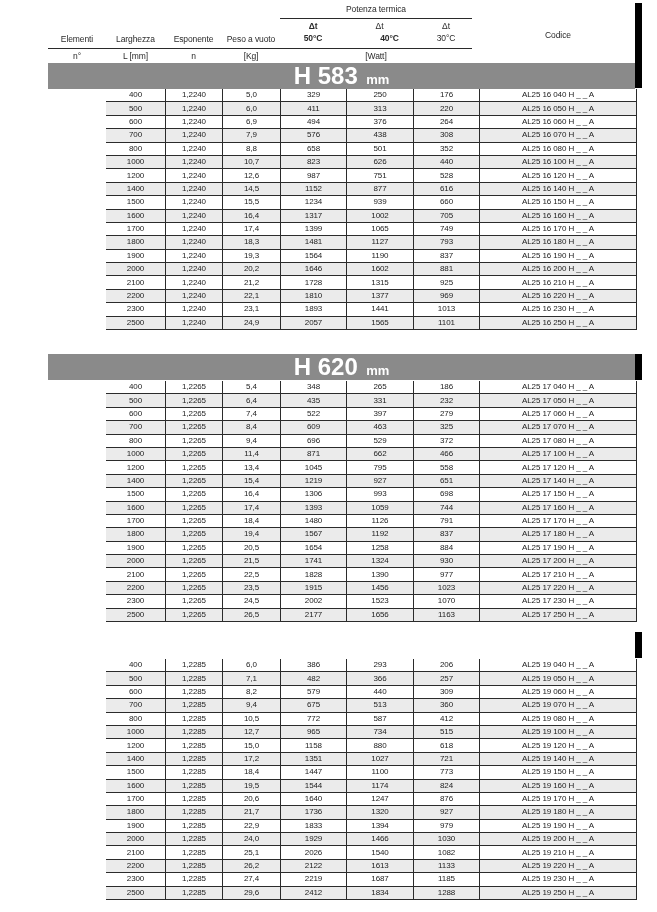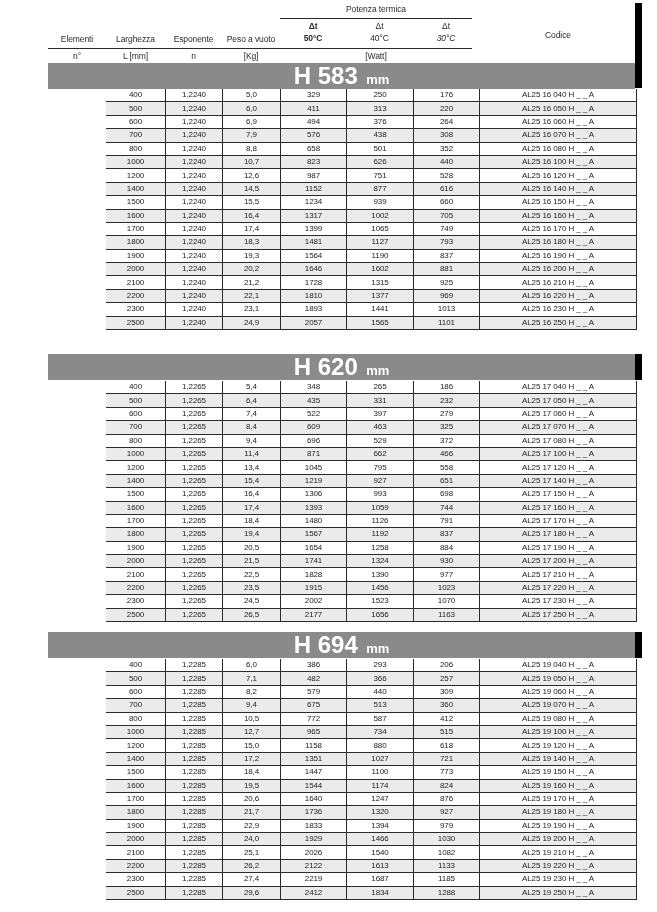--- a/index.html
+++ b/index.html
@@ -14,22 +14,22 @@
   .bold{font-weight:bold;}
   .hline{position:absolute;height:0;border-top:1.2px solid #2a2a2a;}
   .line-potenza{left:265px;top:18px;width:192px;}
   .line-mid{left:33px;top:48px;width:424px;}
   .potenza{left:265px;top:4px;width:192px;}
   .c-el1{left:33px;top:34px;width:58px;}   .c-el2{left:33px;top:51px;width:58px;}
   .c-lar1{left:91px;top:34px;width:59px;}  .c-lar2{left:91px;top:51px;width:59px;}
   .c-esp1{left:150px;top:34px;width:57px;} .c-esp2{left:150px;top:51px;width:57px;}
   .c-pes1{left:207px;top:34px;width:58px;} .c-pes2{left:207px;top:51px;width:58px;}
   .c-d50a{left:265px;top:21px;width:66px;} .c-d50b{left:265px;top:33px;width:66px;}
-  .c-d40a{left:331px;top:21px;width:67px;} .c-d40b{left:331px;top:33px;width:67px;}
-  .c-d30a{left:398px;top:21px;width:66px;} .c-d30b{left:398px;top:33px;width:66px;font-style:italic;}
+  .c-d40a{left:331px;top:21px;width:67px;} .c-d40b{left:341px;top:33px;width:67px;font-weight:bold;}
+  .c-d30a{left:398px;top:21px;width:66px;} .c-d30b{left:398px;top:33px;width:66px;}
   .c-watt{left:265px;top:51px;width:192px;}
   .c-cod{left:464px;top:30px;width:158px;}
   
   .marker{position:absolute;left:620px;width:7px;background:var(--marker,#000);}
   .marker-top{top:3px;height:85px;}
   .marker-s1{top:354px;height:26px;}
   .marker-s2{top:632px;height:26px;}
   
   .secbar{
     position:absolute;left:33px;width:587px;height:26px;background:var(--bar,#8a8a8a);
@@ -431,24 +431,20 @@
         <div class="cell c0">2500</div>
         <div class="cell c1">1,2265</div>
         <div class="cell c2">26,5</div>
         <div class="cell c3">2177</div>
         <div class="cell c4">1656</div>
         <div class="cell c5">1163</div>
         <div class="cell c6">AL25 17 250 H _ _ A</div>
       </div>
     </div>
 
-  <div class="secbar bar-s2">
-    <span class="big">H 694</span>
-    <span class="unit">mm</span>
-  </div>
   <div class="rows rows-s2">
       <div class="row">
         <div class="cell c0">400</div>
         <div class="cell c1">1,2285</div>
         <div class="cell c2">6,0</div>
         <div class="cell c3">386</div>
         <div class="cell c4">293</div>
         <div class="cell c5">206</div>
         <div class="cell c6">AL25 19 040 H _ _ A</div>
       </div>

